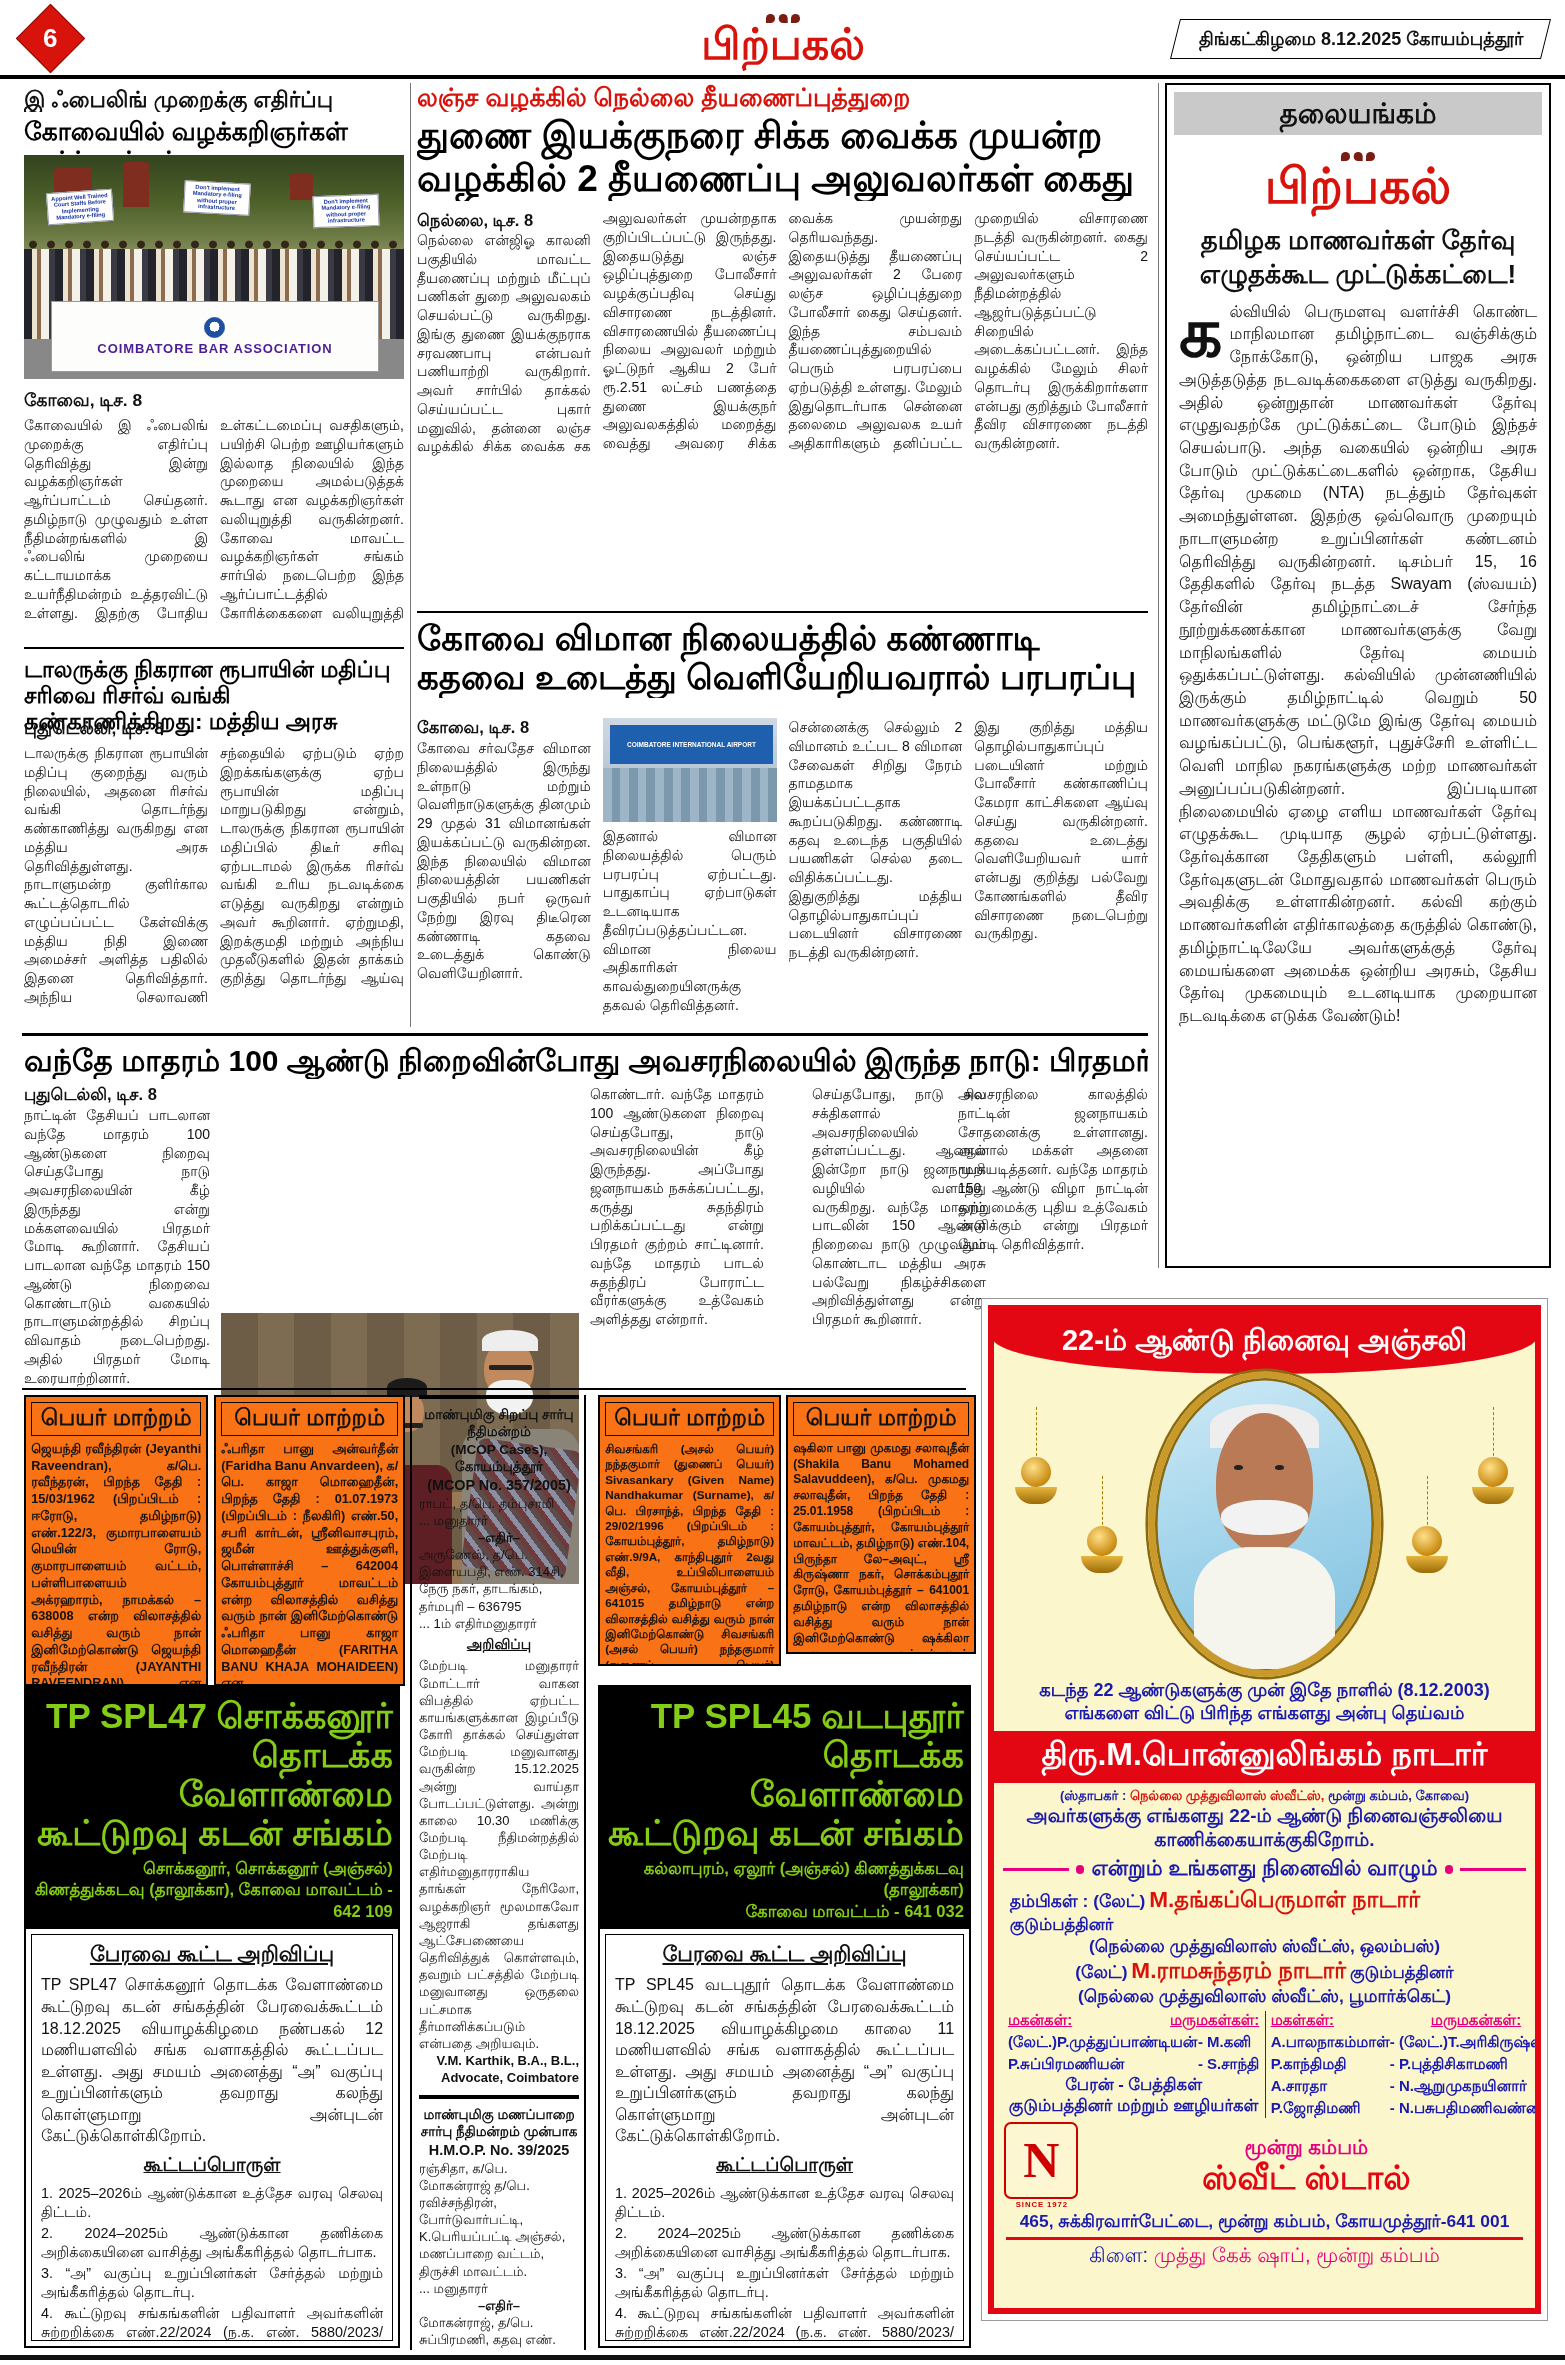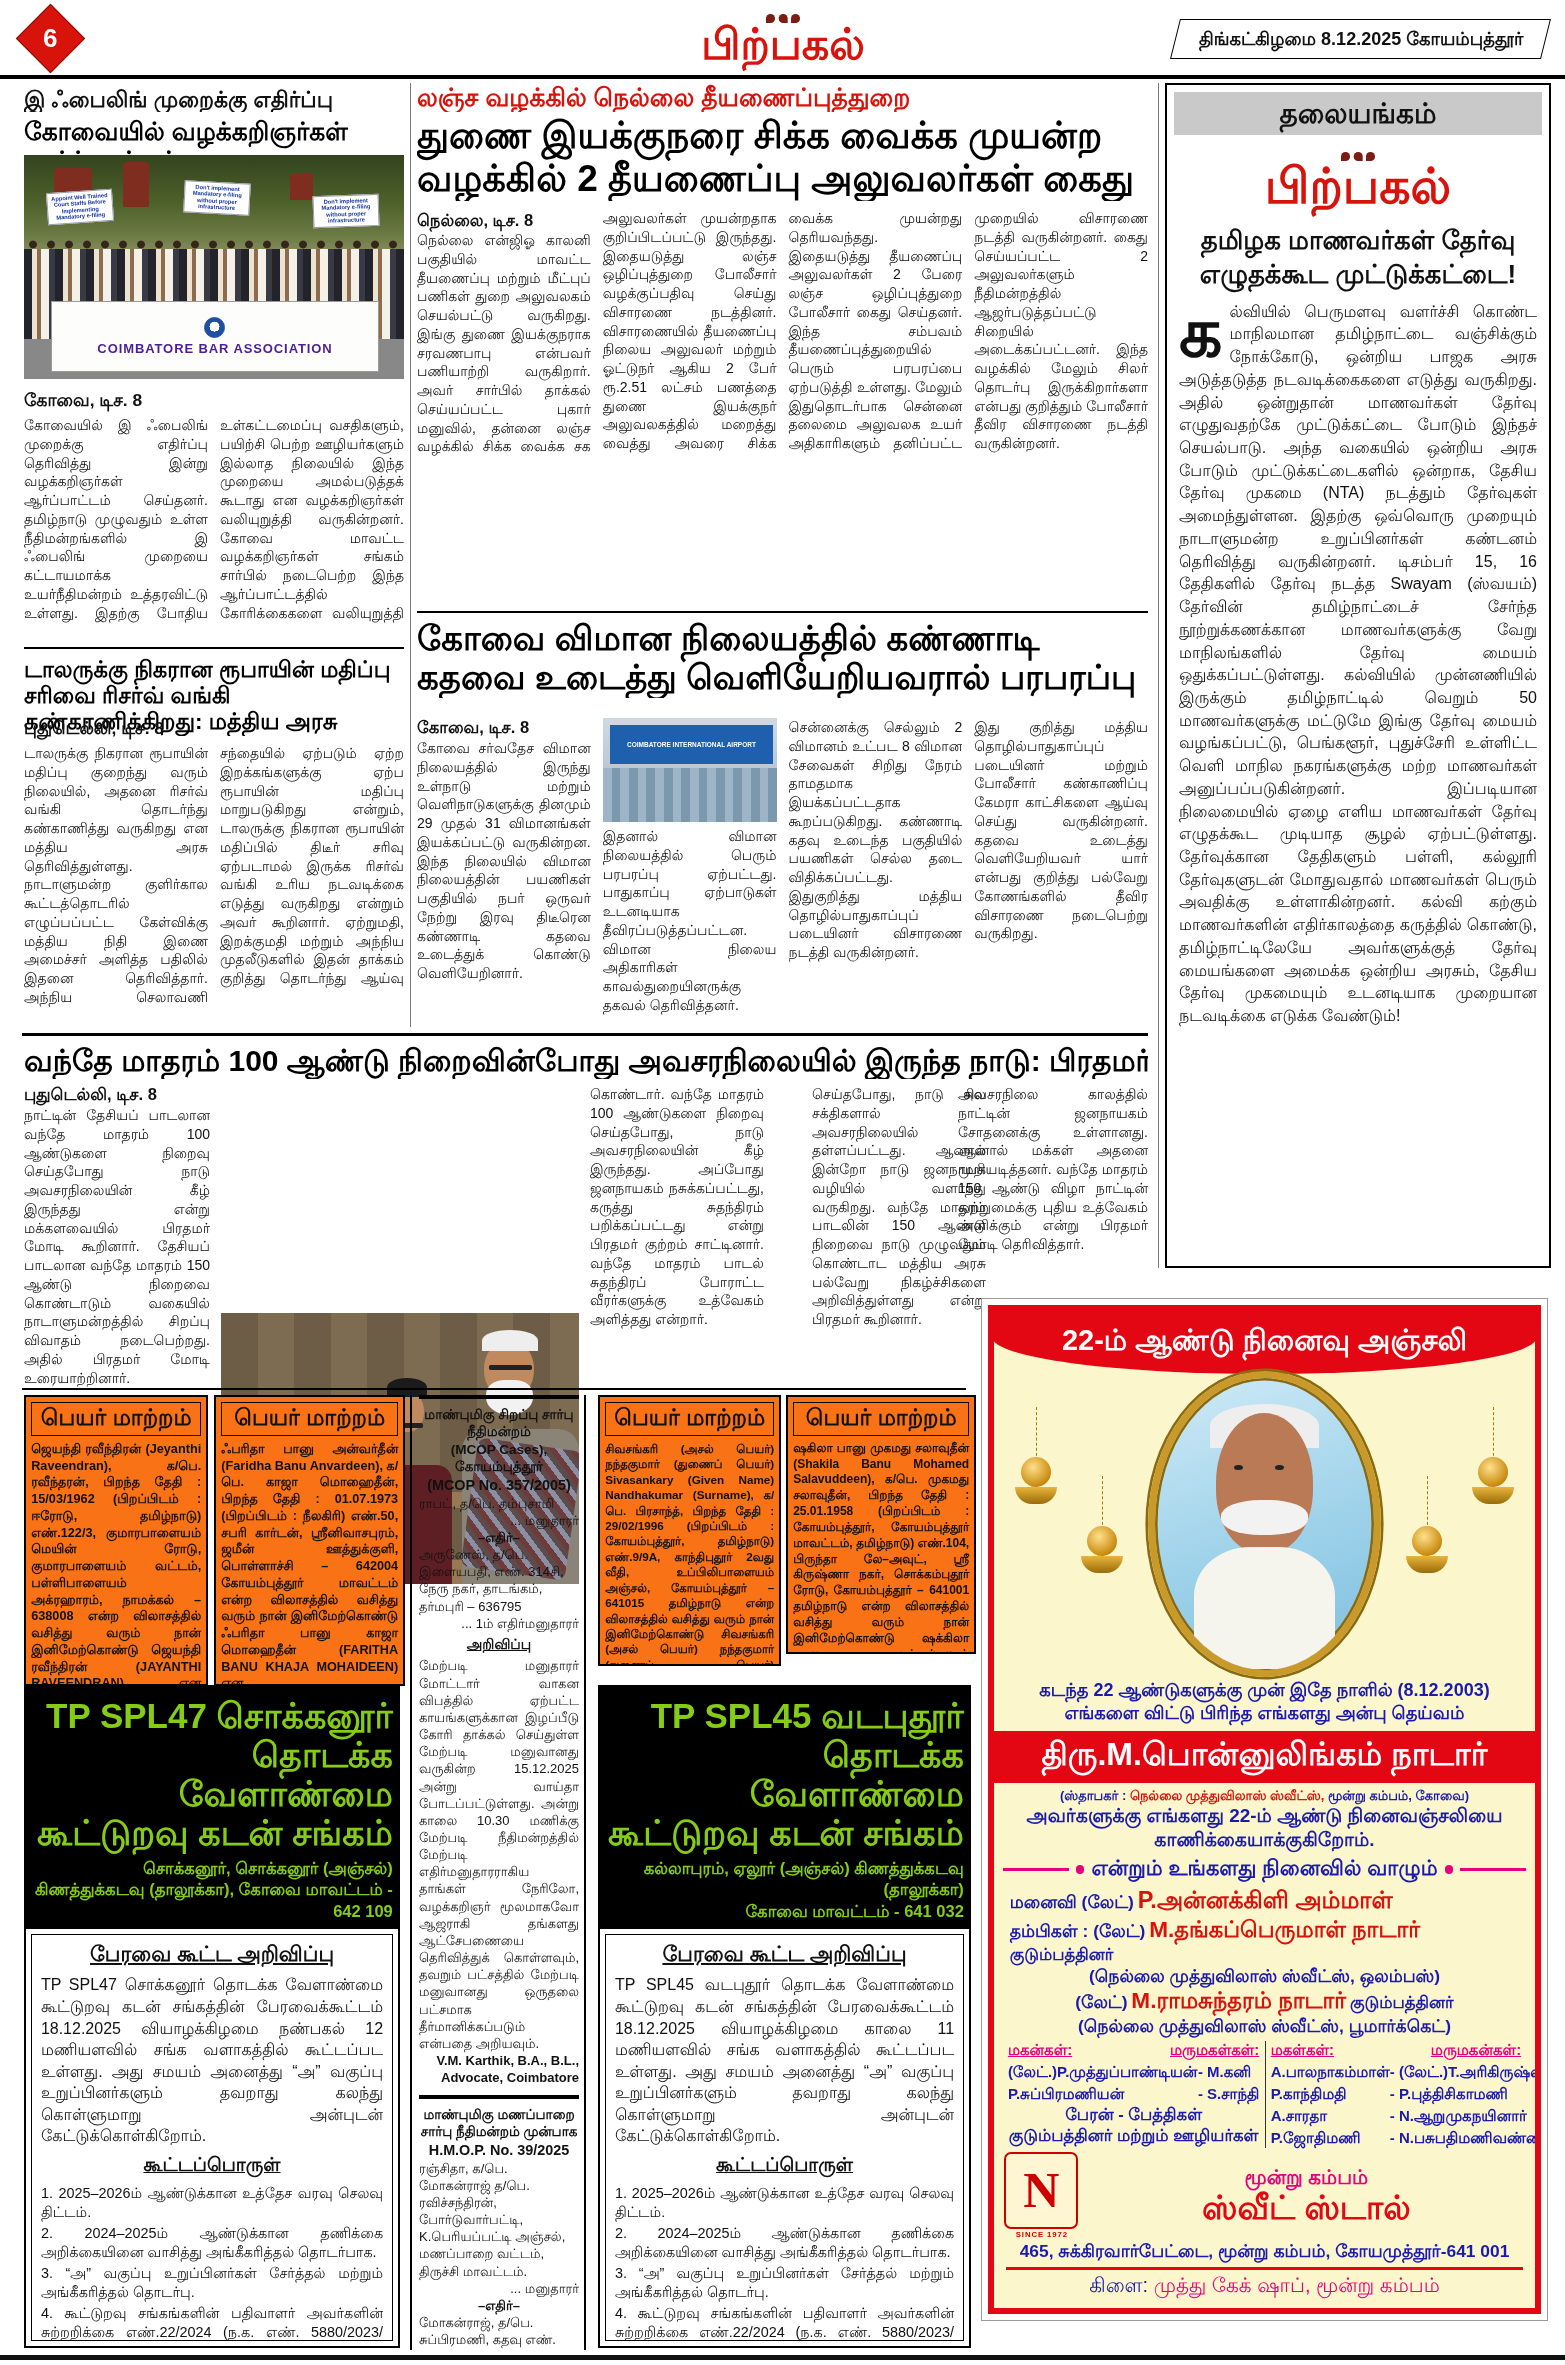--- a/index.html
+++ b/index.html
@@ -77,21 +77,21 @@
   .ed-body{font-size:16px;line-height:1.42;}
   .dropcap{float:left;font-size:68px;line-height:.85;font-weight:bold;padding:3.5px 7px 0 0;}
 
   
   .nc-box{border:2.6px solid #000;background:#f97316;padding:5.2px;}
   .nc-head{border:1.7px solid #000;text-align:center;font-size:22.6px;font-weight:bold;padding:1.7px 0;margin-bottom:5.2px;}
   .nc-body{font-size:12.7px;font-weight:bold;line-height:1.32;}
   .court{font-size:13px;line-height:1.32;}
   .court .h1{font-weight:bold;text-align:center;font-size:13.5px;line-height:1.3;}
   .court .h2{font-weight:bold;text-align:center;font-size:14.4px;}
-  .court .right{text-align:right;}
+  .court .right{}
   .court .mid{text-align:center;font-weight:bold;}
   .court .sec{text-align:center;font-weight:bold;text-decoration:underline;font-size:14px;margin:3.5px 0;}
   .court .sig{text-align:right;font-weight:bold;}
   .cbar{height:3.5px;background:#000;margin:0 0 7px;}
 
   
   .soc{border:2.6px solid #000;background:#fff;display:flex;flex-direction:column;}
   .soc-head{background:#000;color:#84cc16;text-align:right;padding:8.7px 5.2px 7px;}
   .soc-t{font-size:35px;font-weight:bold;line-height:1.12;}
   .soc-a{font-size:16.5px;font-weight:bold;line-height:1.3;margin-top:5.2px;}
@@ -321,24 +321,20 @@
       <div class="motto">
         <div class="ln"></div>
           <div class="dot"></div>
         <span class="blue b" style="font-size:21px;">என்றும் உங்களது நினைவில் வாழும்</span>
         <div class="dot"></div>
           <div class="ln"></div>
       </div>
 
       <div style="padding:0 15.7px;">
         <div>
-          <span class="blue b" style="font-size:17.4px;">மனைவி (லேட்)</span>
-          <span class="red b" style="font-size:23.5px;">P.அன்னக்கிளி அம்மாள்</span>
-        </div>
-        <div>
           <span class="blue b" style="font-size:17.4px;">தம்பிகள் : (லேட்)</span>
           <span class="red b" style="font-size:22.6px;">M.தங்கப்பெருமாள் நாடார்</span>
           <span class="blue b" style="font-size:16.5px;">குடும்பத்தினர்</span>
         </div>
         <div class="mem-line-b" style="font-size:17.4px;">(நெல்லை முத்துவிலாஸ் ஸ்வீட்ஸ், ஒலம்பஸ்)</div>
         <div class="c">
           <span class="blue b" style="font-size:17.4px;">(லேட்)</span>
           <span class="red b" style="font-size:22.6px;">M.ராமசுந்தரம் நாடார்</span>
           <span class="blue b" style="font-size:16.5px;">குடும்பத்தினர்</span>
         </div>

